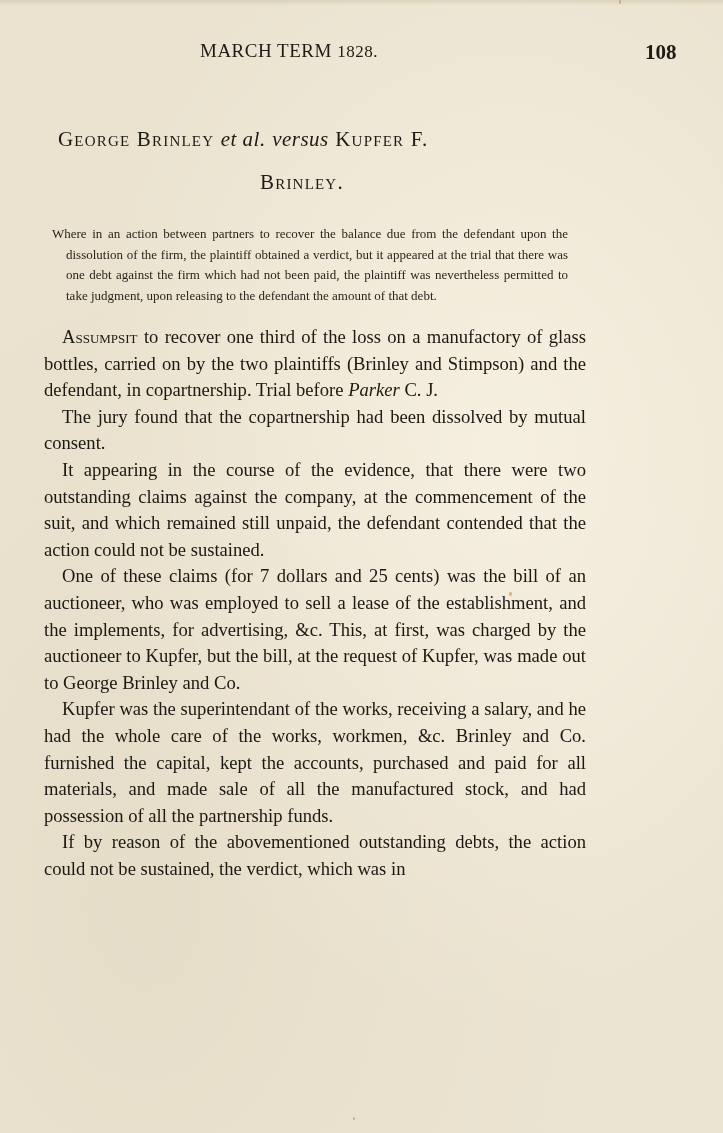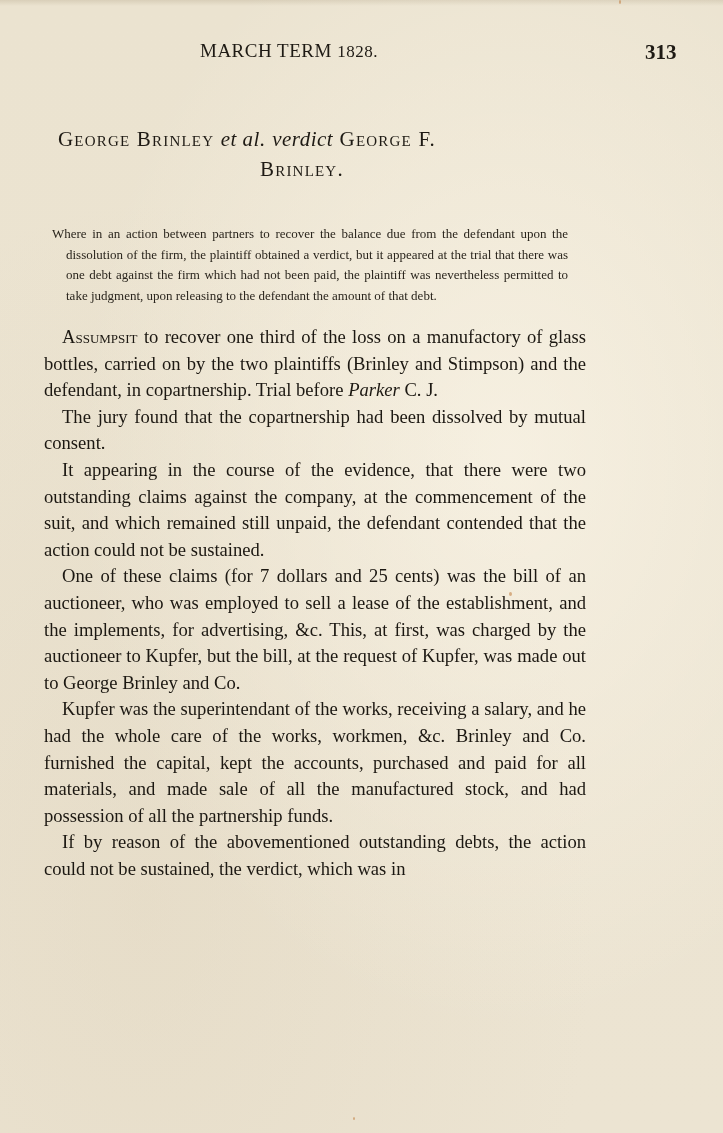--- a/index.html
+++ b/index.html
@@ -35,39 +35,39 @@
     position: absolute; top: 208px; left: 36px; width: 548px;
     font-size: 13px; line-height: 20.5px; color: #2a251d;
   }
   .headnote p { margin: 16px; text-indent: 0; padding-left: 14px; text-indent: -14px; text-align: justify; }
   .body-text {
     position: absolute; top: 324px; left: 44px; width: 542px;
     font-size: 18.6px; line-height: 26.6px; text-align: justify;
     color: #1c1812;
   }
   .body-text p { margin: 0; text-indent: 18px; }
-  .sc { font-variant: small-caps; }
+  .sc { font-variant: small-caps; margin-top: 13px; }
   .it { font-style: italic; }
   .stain { position: absolute; border-radius: 50%; background: #c07a3a; opacity: 0.55; }
 </style>
 </head>
 <body>
 
 <div class="page">
   <div class="running-head">
     <span>MARCH TERM</span>
     <span class="year">1828.</span>
   </div>
-  <div class="page-number">313</div>
+  <div class="page-number">108</div>
 
   <div class="case-title">
     <span class="sc">George Brinley</span>
     <span class="it">et al.</span>
-    <span class="it">verdict</span>
-    <span class="sc">George F.</span>
+    <span class="it">versus</span>
+    <span class="sc">Kupfer F.</span>
     <span class="line2 sc">Brinley.</span>
   </div>
 
   <div class="headnote">
     <p>Where in an action between partners to recover the balance due from the defendant upon the dissolution of the firm, the plaintiff obtained a verdict, but it appeared at the trial that there was one debt against the firm which had not been paid, the plaintiff was nevertheless permitted to take judgment, upon releasing to the defendant the amount of that debt.</p>
   </div>
 
   <div class="body-text">
     <p><span class="sc">Assumpsit</span><span> to recover one third of the loss on a manufactory of glass bottles, carried on by the two plaintiffs (Brinley and Stimpson) and the defendant, in copartnership. Trial before </span><span class="it">Parker</span><span> C. J.</span></p>
     <p>The jury found that the copartnership had been dissolved by mutual consent.</p>

